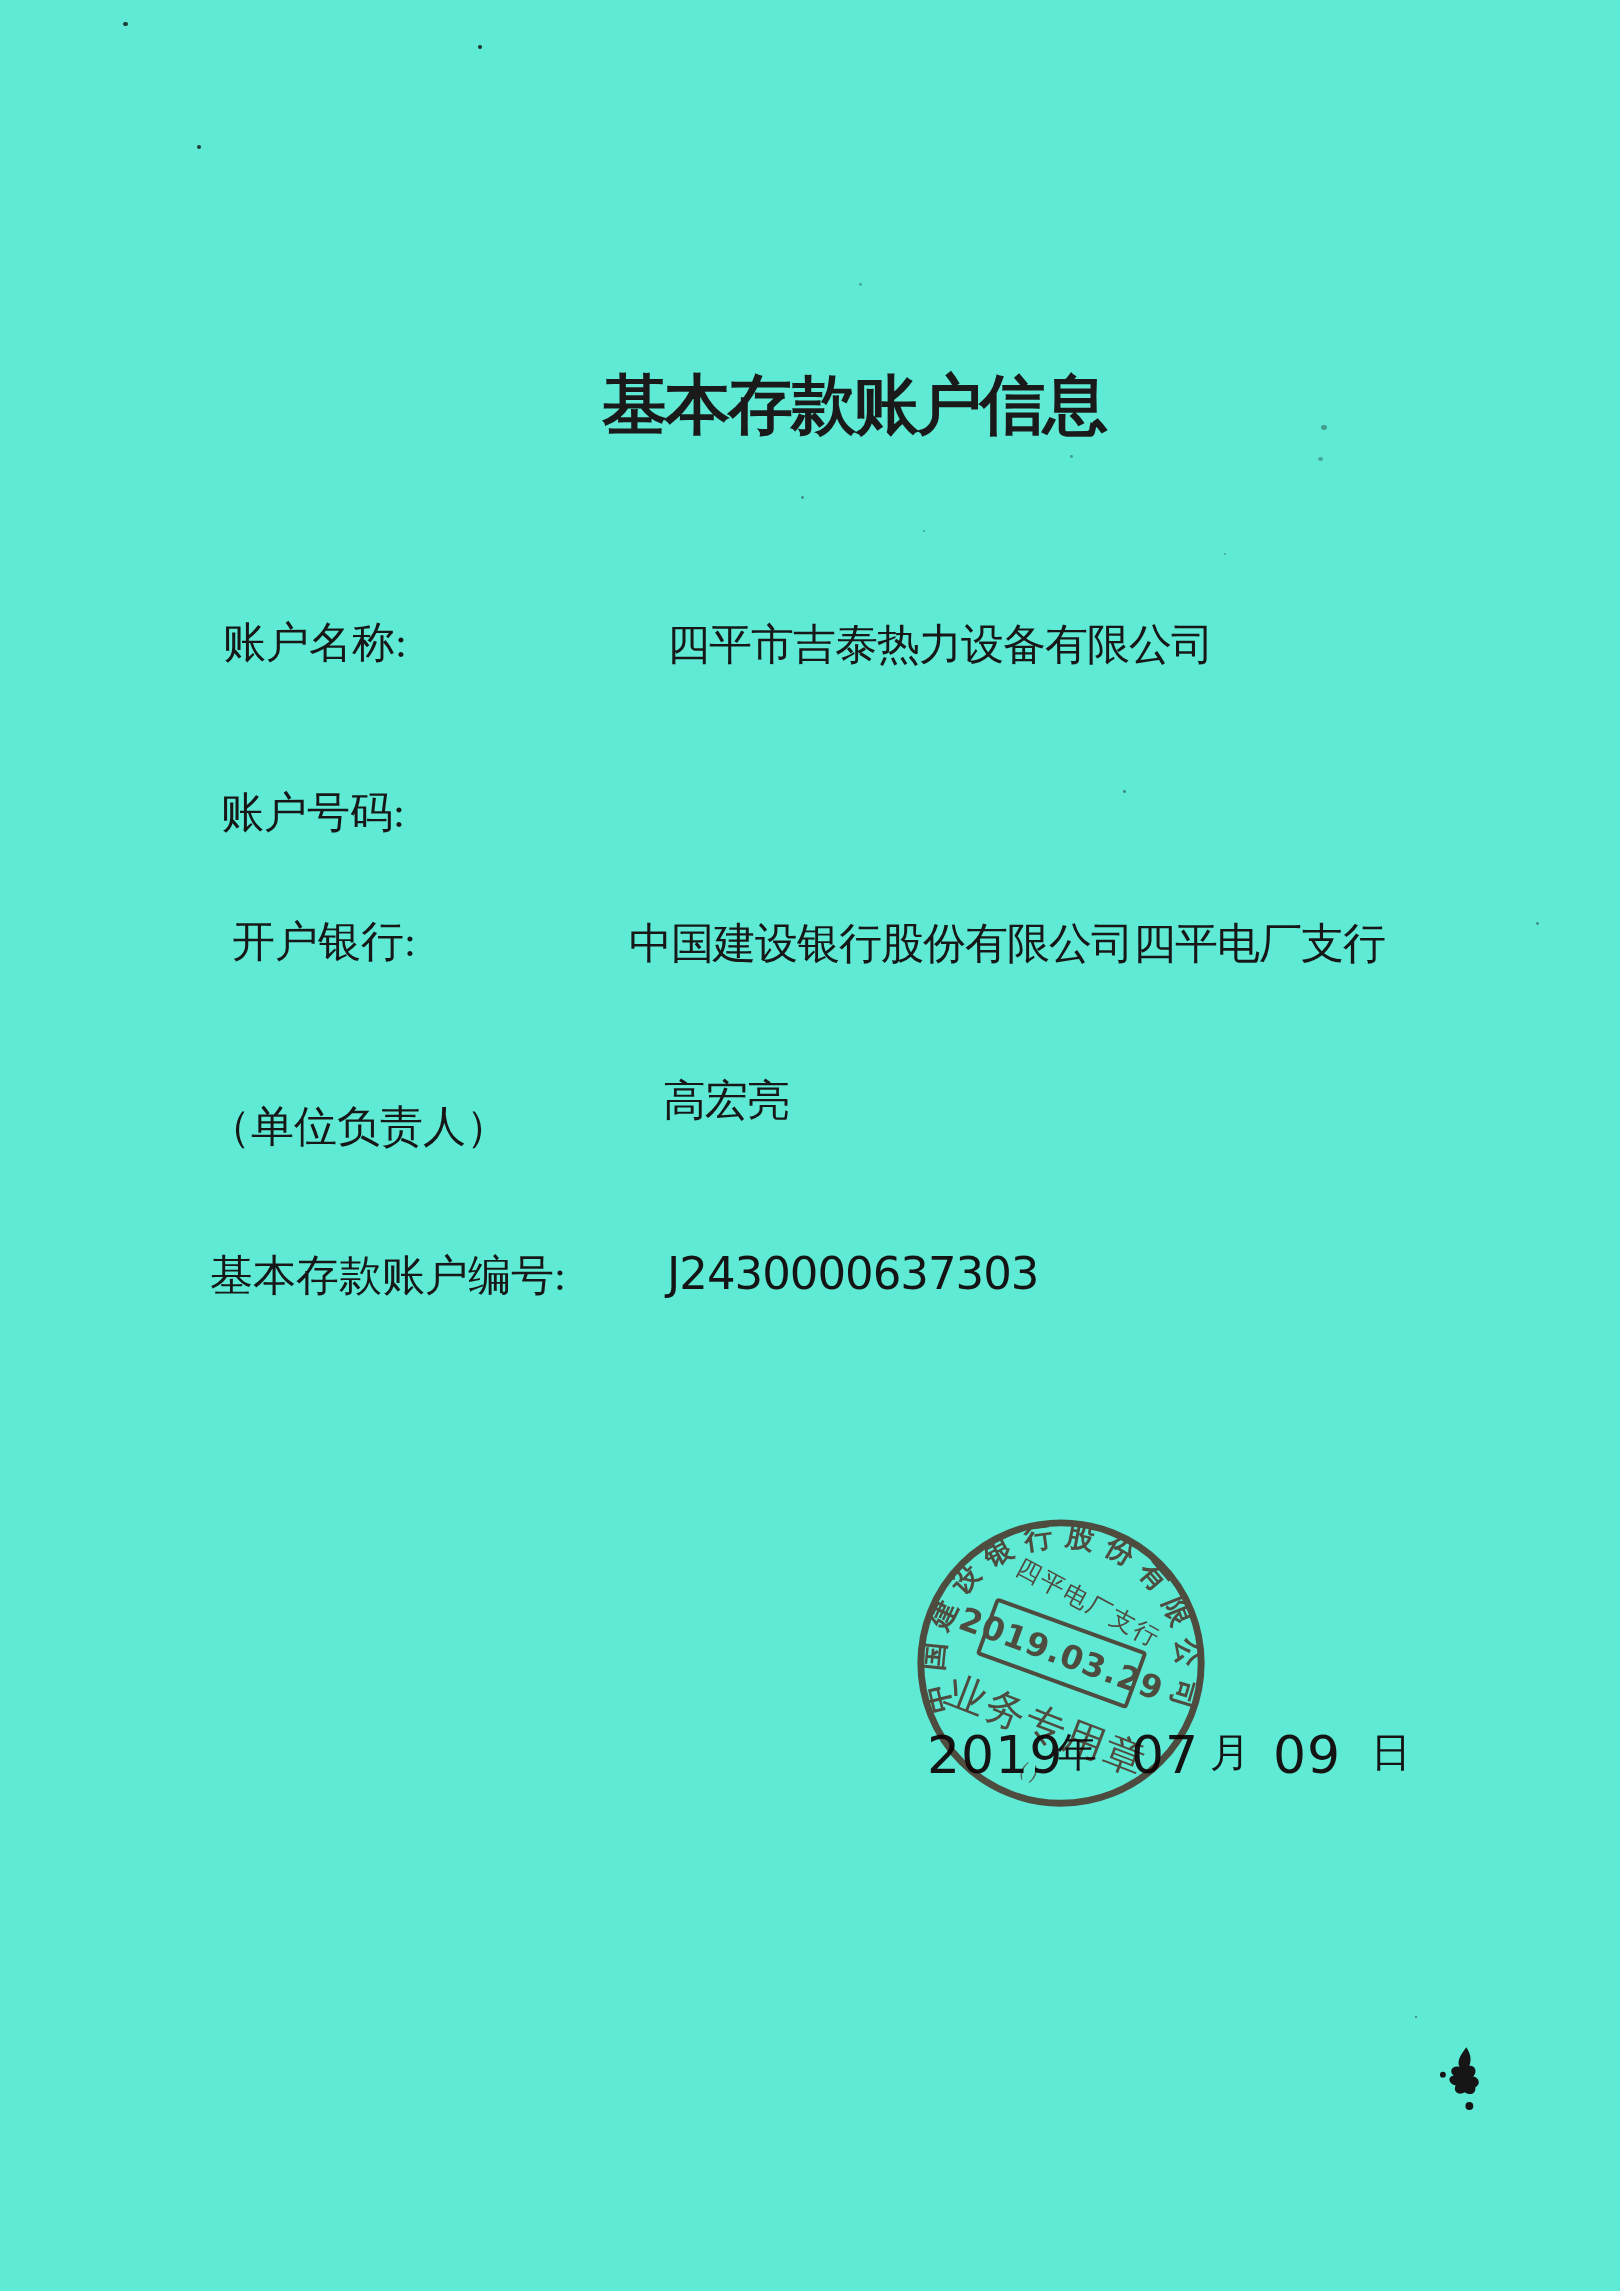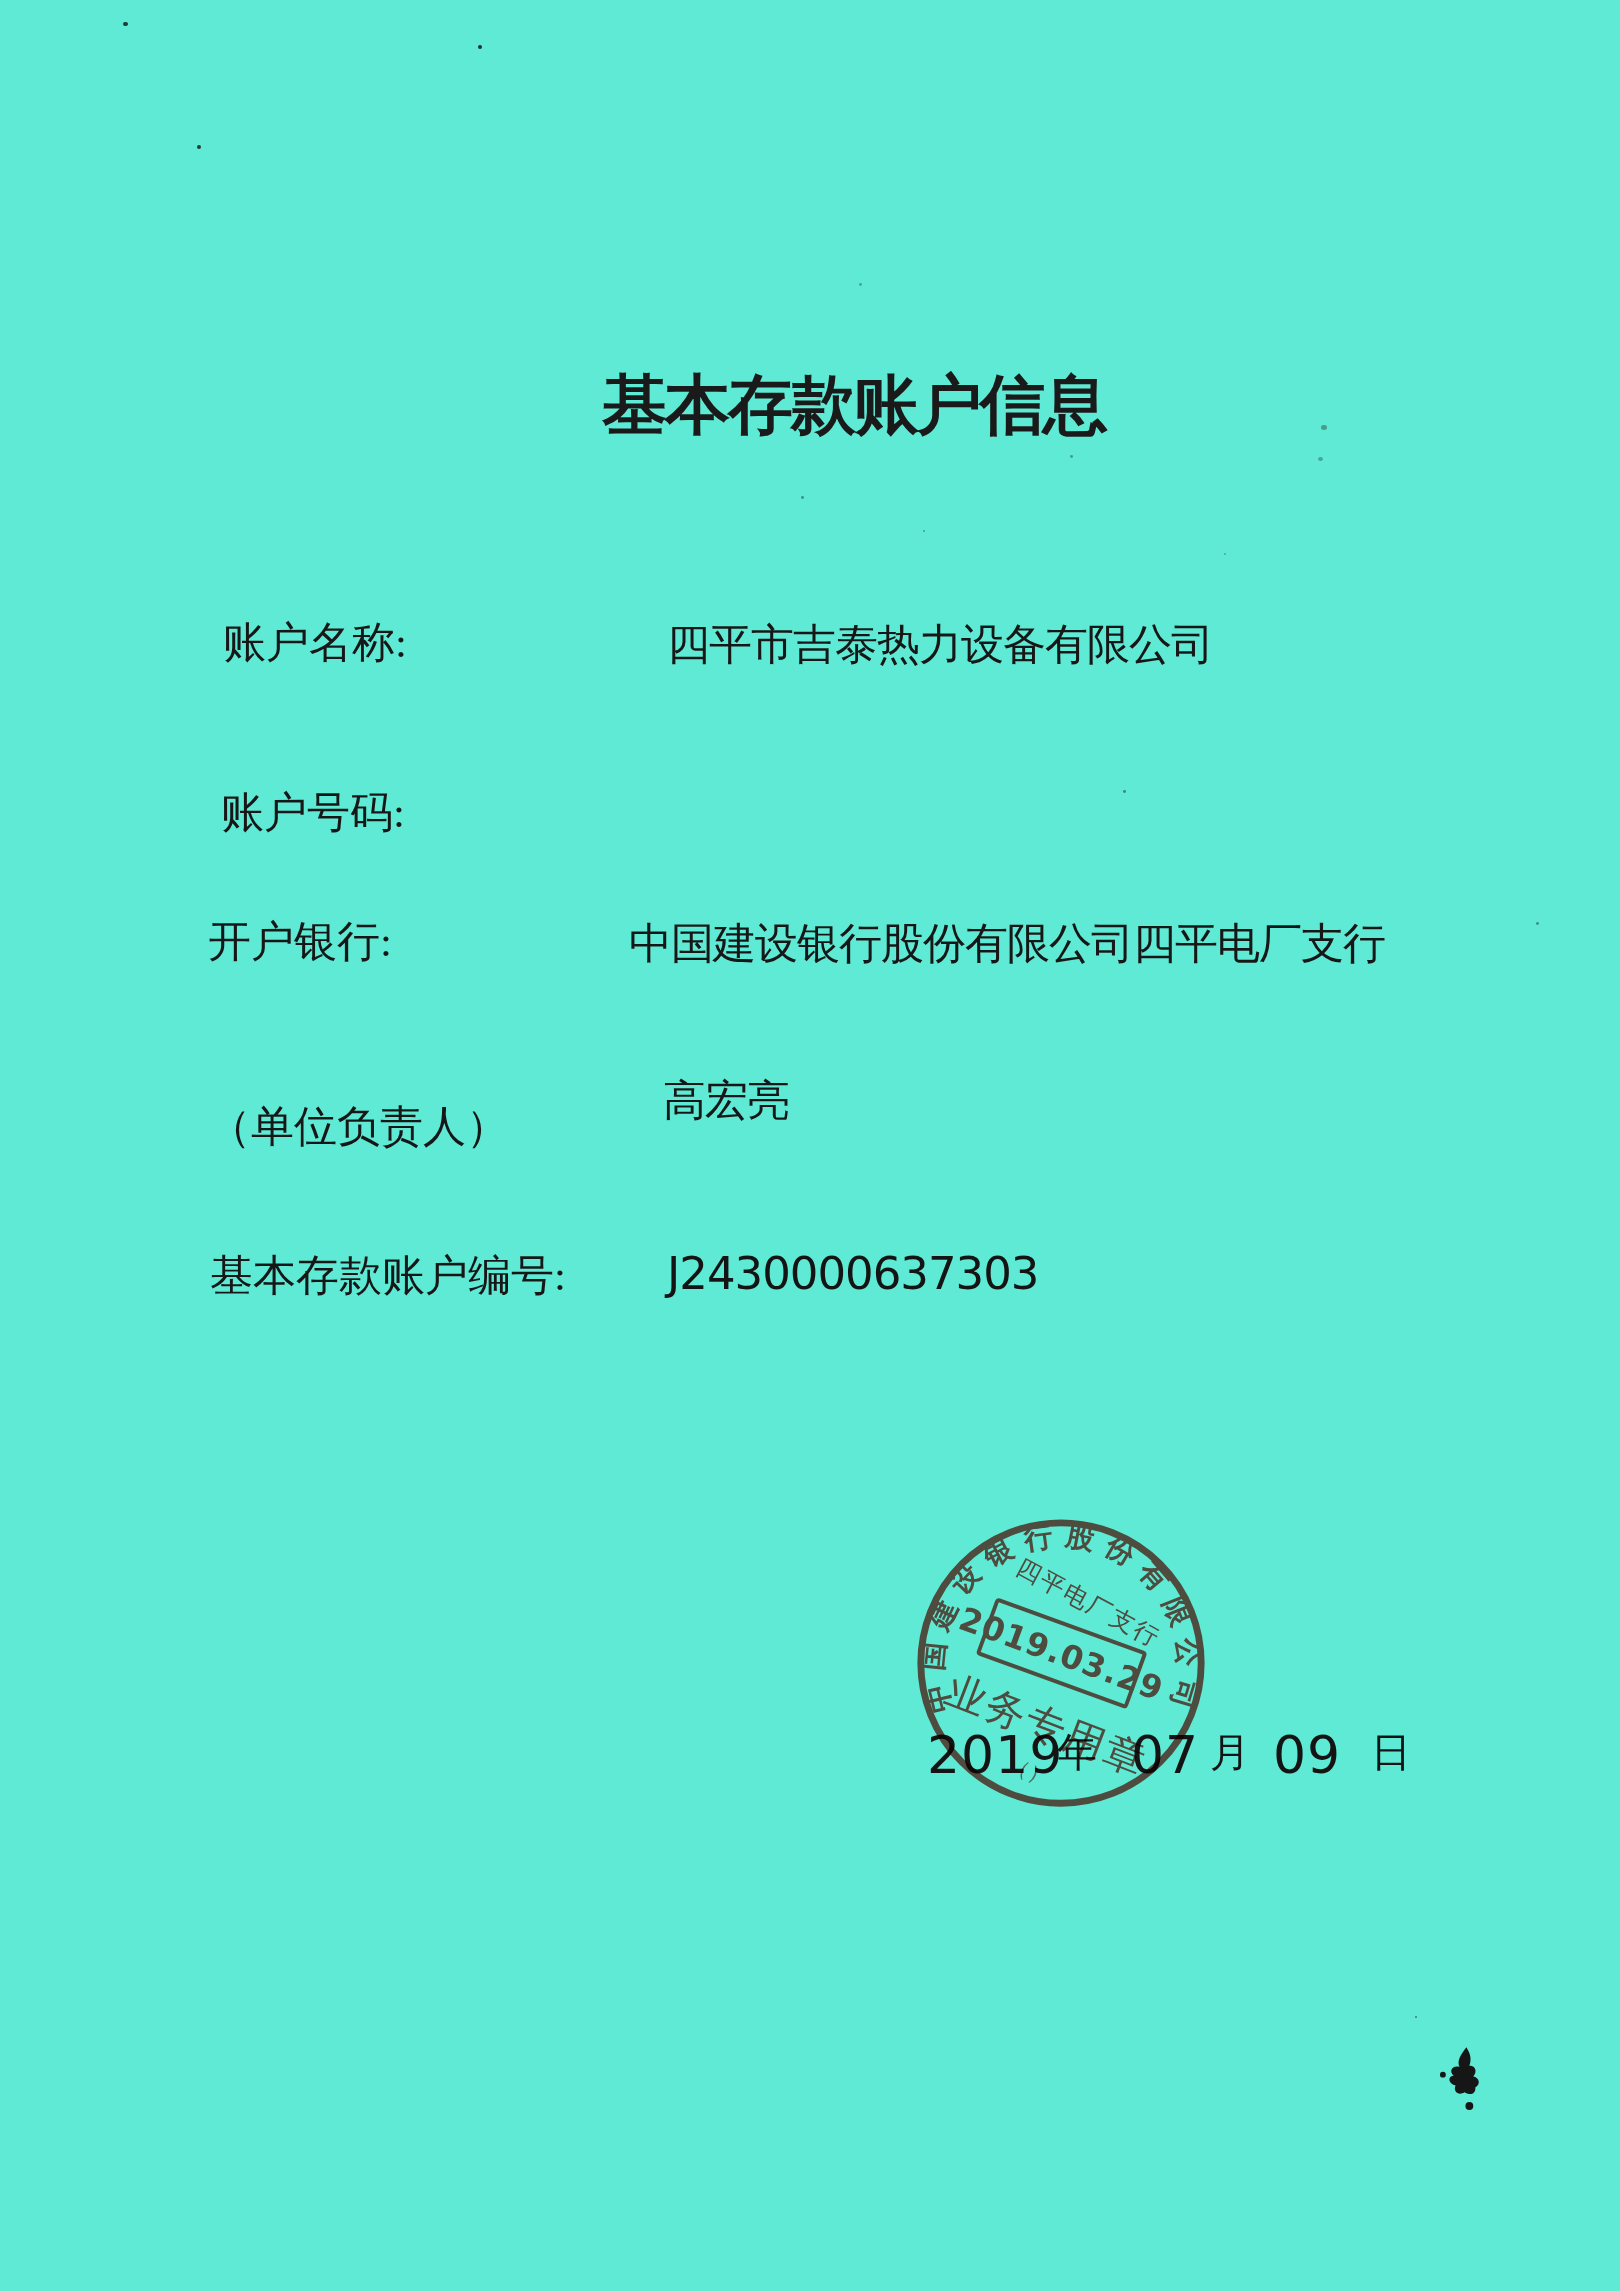--- a/index.html
+++ b/index.html
@@ -85,21 +85,21 @@
 
 <div class="page">
 
   <h1 class="title">基本存款账户信息</h1>
 
   <div class="lbl" style="left:223px;top:614px">账户名称:</div>
   <div class="val-cjk" style="left:667px;top:616px">四平市吉泰热力设备有限公司</div>
 
   <div class="lbl" style="left:221px;top:784px">账户号码:</div>
 
-  <div class="lbl" style="left:208px;top:913px">开户银行:</div>
+  <div class="lbl" style="left:232px;top:913px">开户银行:</div>
   <div class="val-cjk" style="left:629px;top:915px">中国建设银行股份有限公司四平电厂支行</div>
 
   <div class="lbl" style="left:208px;top:1098px">（单位负责人）</div>
   <div class="val-cjk" style="left:663px;top:1072px">高宏亮</div>
 
   <div class="lbl" style="left:210px;top:1247px">基本存款账户编号:</div>
   <div class="val-num" style="left:667px;top:1247px">J2430000637303</div>
 
   <div>
     <span class="date-seg date-num" style="left:927px">2019</span>

